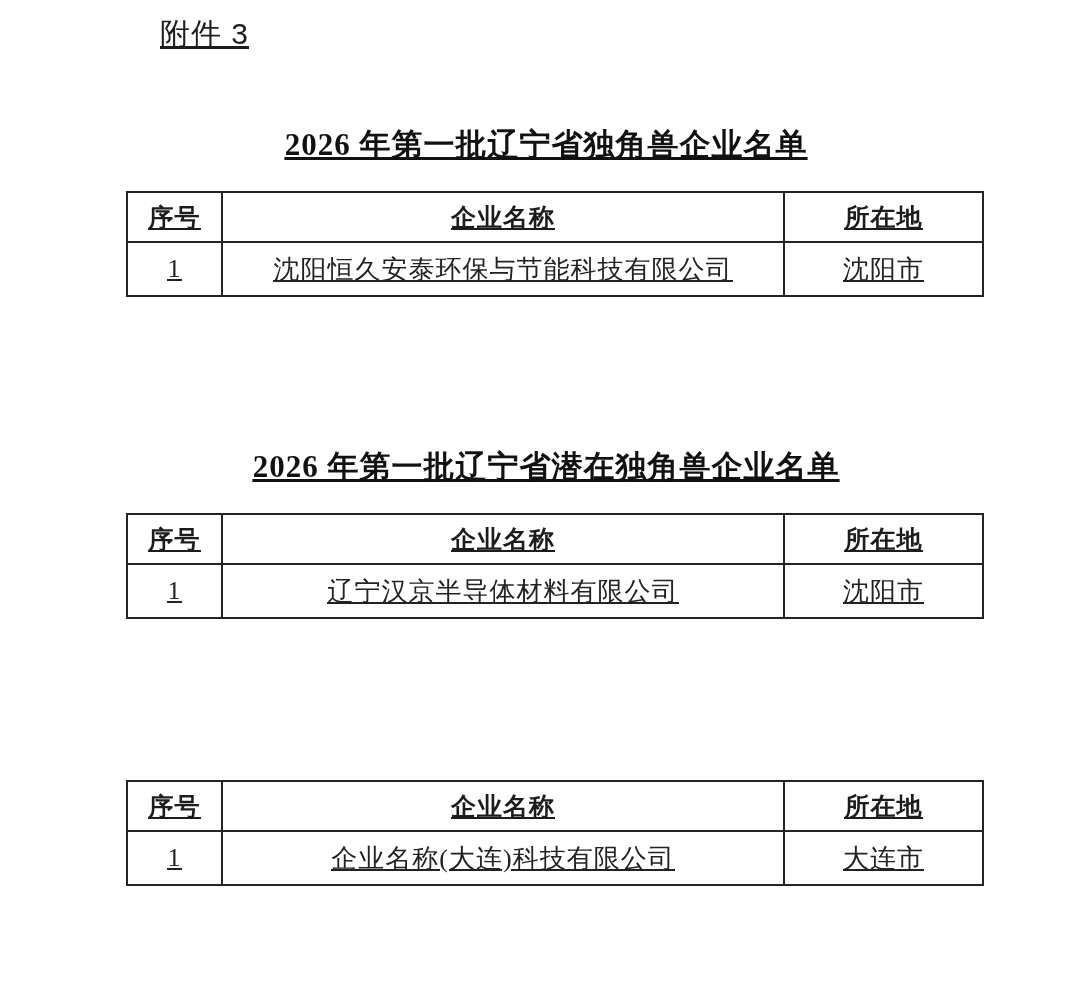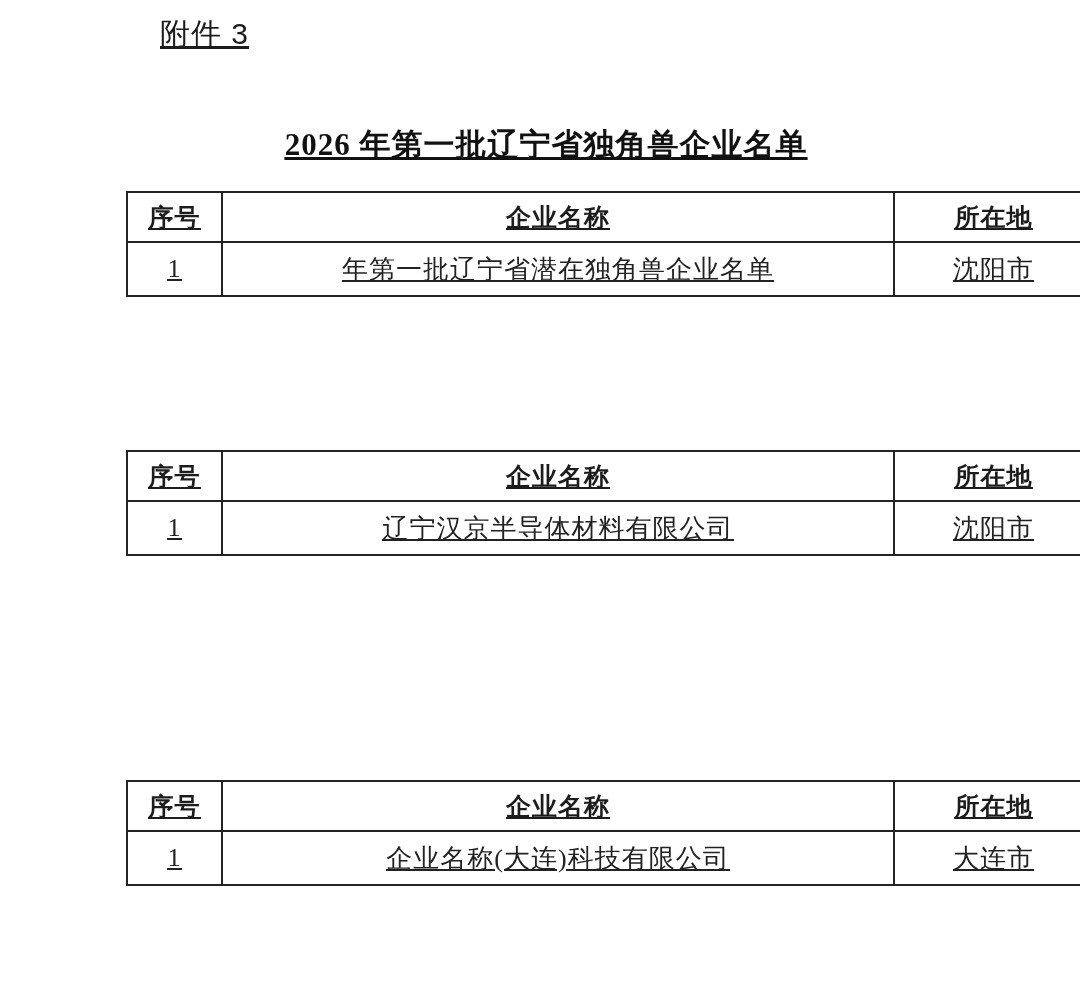--- a/index.html
+++ b/index.html
@@ -76,21 +76,21 @@
     table.doc-table td {
       height: 54px;
       font-family: "Liberation Serif", "DejaVu Serif", serif;
       font-weight: normal;
       font-size: 26px;
       color: #222222;
       letter-spacing: 1px;
     }
 
     .col-no   { width: 95px;  }
-    .col-name { width: 672px; }
+    .col-name { width: 562px; }
     .col-loc  { width: 199px; }
 
     .section-1 { top: 128px; }
     .section-2 { top: 450px; }
     .section-3 { top: 780px; }
   </style>
 </head>
 <body>
 
 <div class="page">
@@ -103,28 +103,29 @@
       <thead>
         <tr>
           <th class="col-no">序号</th>
           <th class="col-name">企业名称</th>
           <th class="col-loc">所在地</th>
         </tr>
       </thead>
       <tbody>
         <tr>
           <td class="col-no">1</td>
-          <td class="col-name">年第一批辽宁省潜在独角兽企业名单</td>
+          <td class="col-name">沈阳恒久安泰环保与节能科技有限公司</td>
           <td class="col-loc">沈阳市</td>
         </tr>
       </tbody>
     </table>
   </section>
 
   <section class="doc-section section-2">
+    <h2 class="doc-title">2026 年第一批辽宁省潜在独角兽企业名单</h2>
     <table class="doc-table">
       <thead>
         <tr>
           <th class="col-no">序号</th>
           <th class="col-name">企业名称</th>
           <th class="col-loc">所在地</th>
         </tr>
       </thead>
       <tbody>
         <tr>

